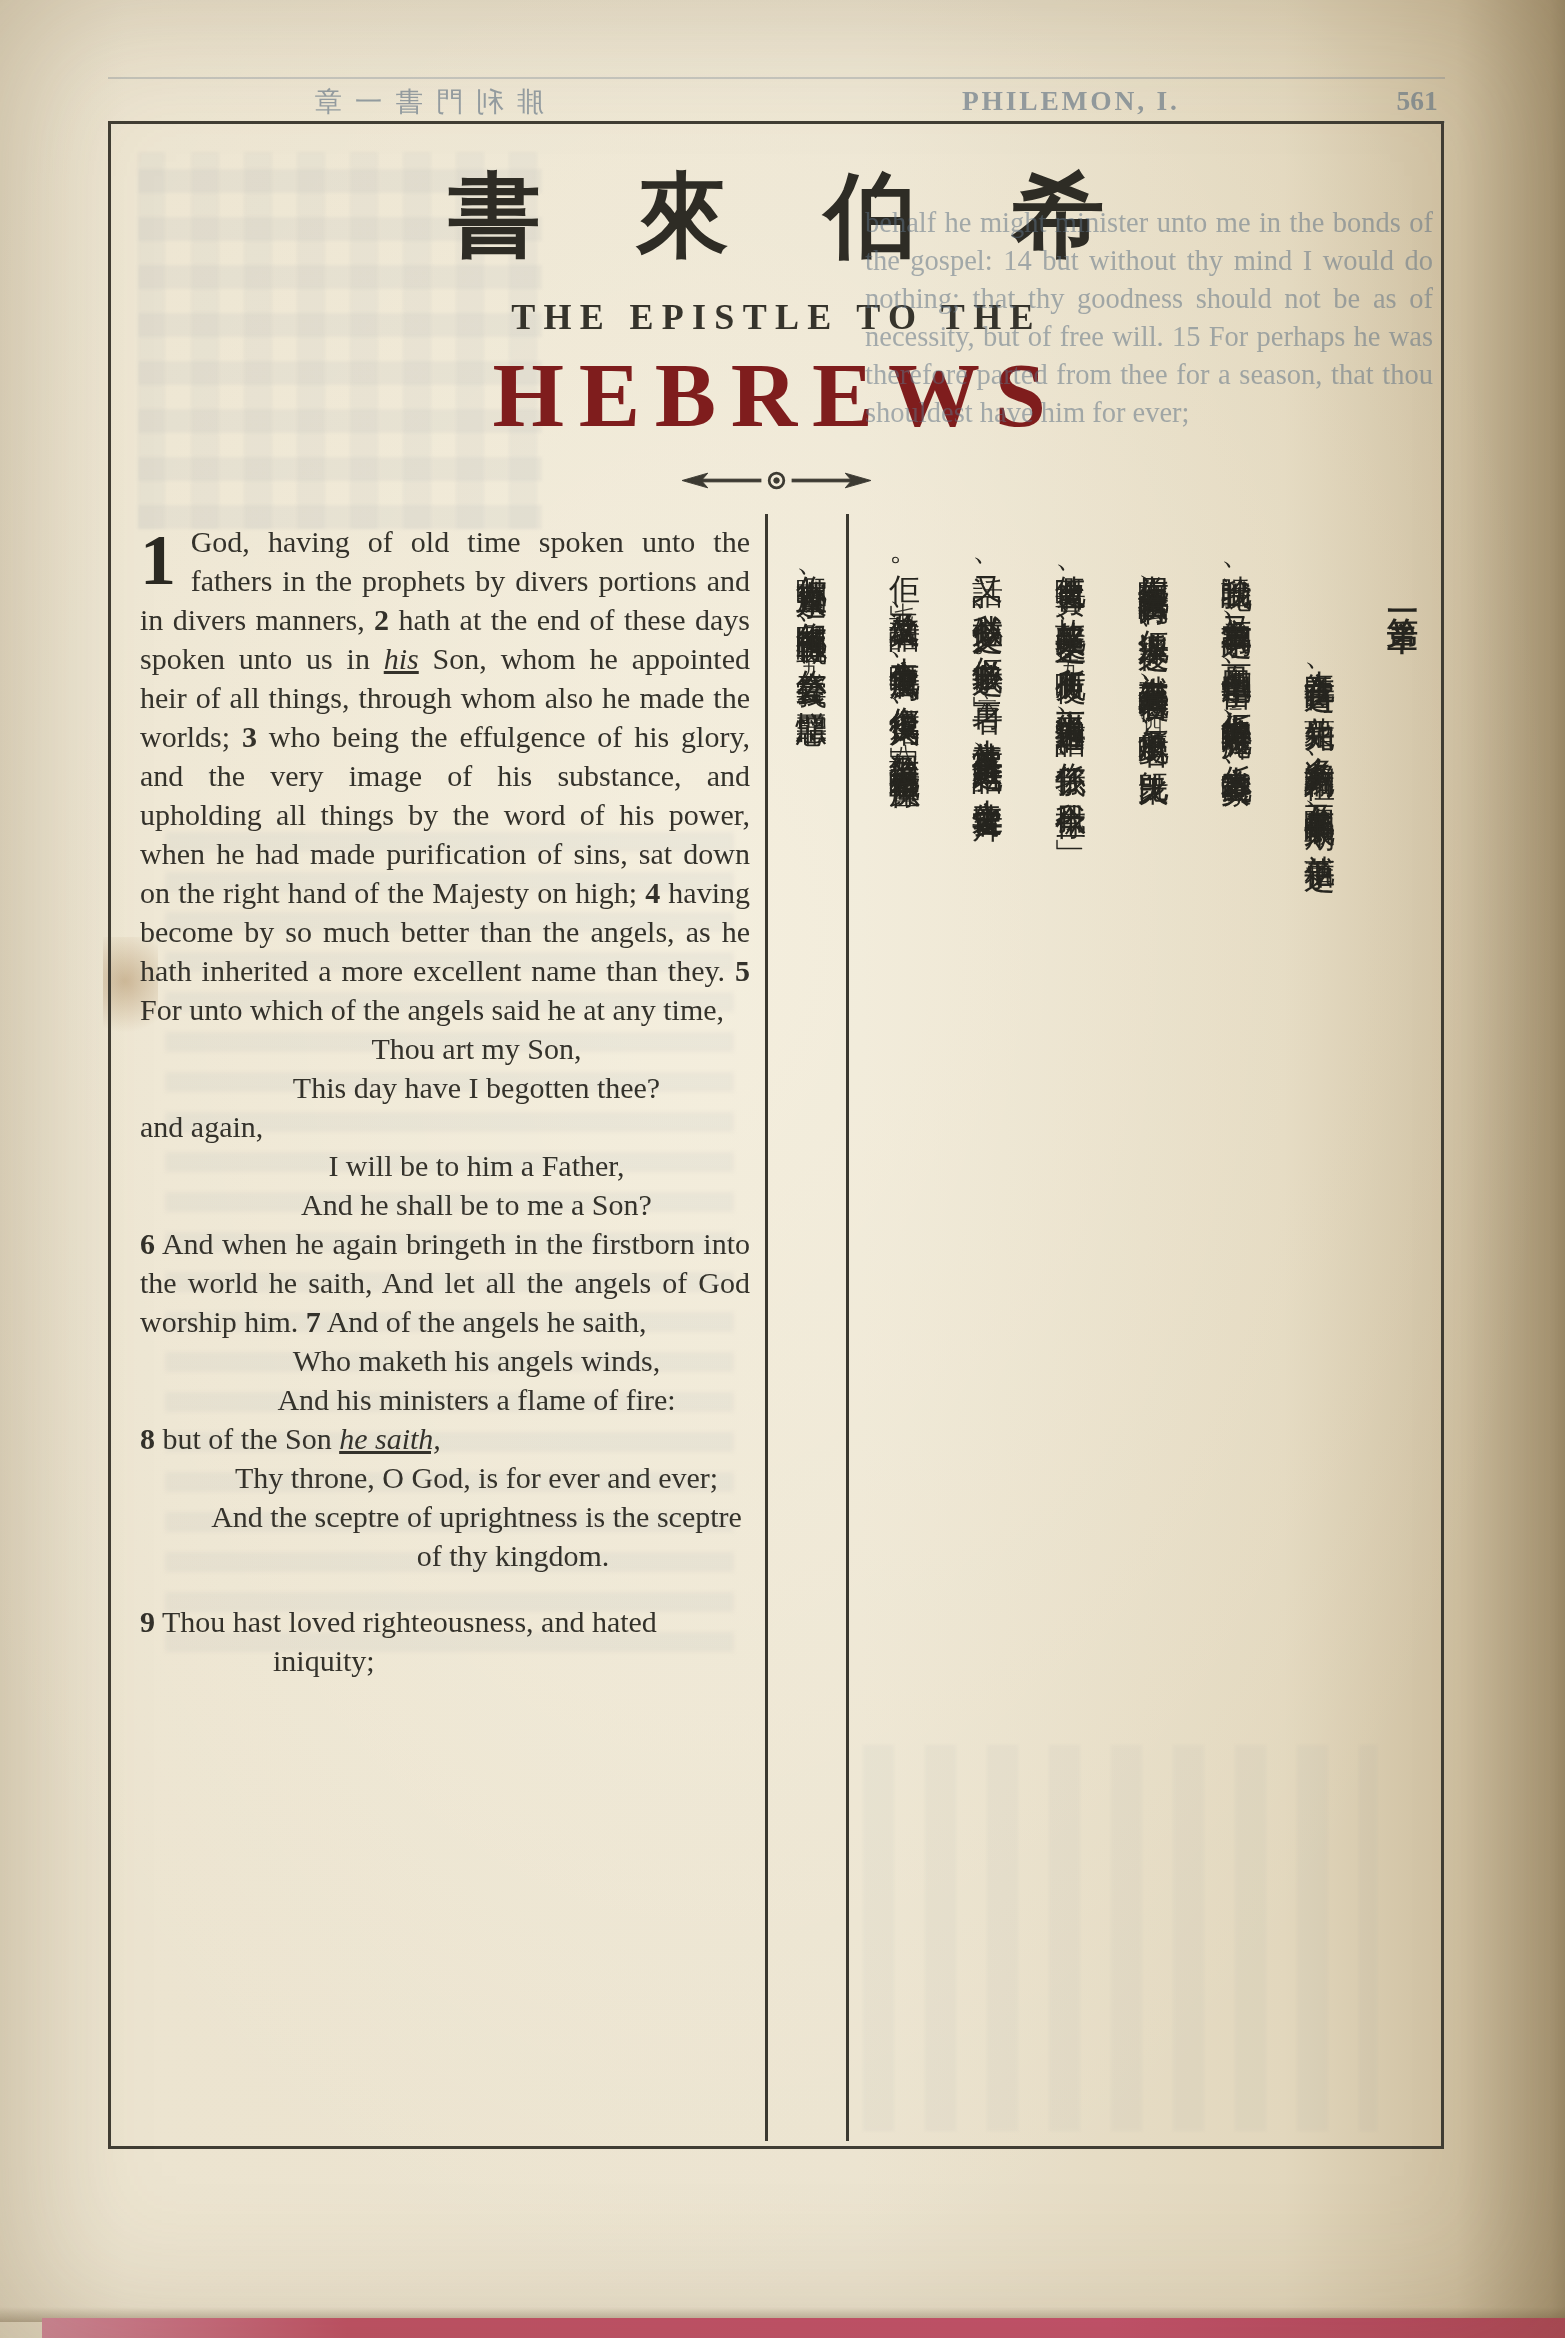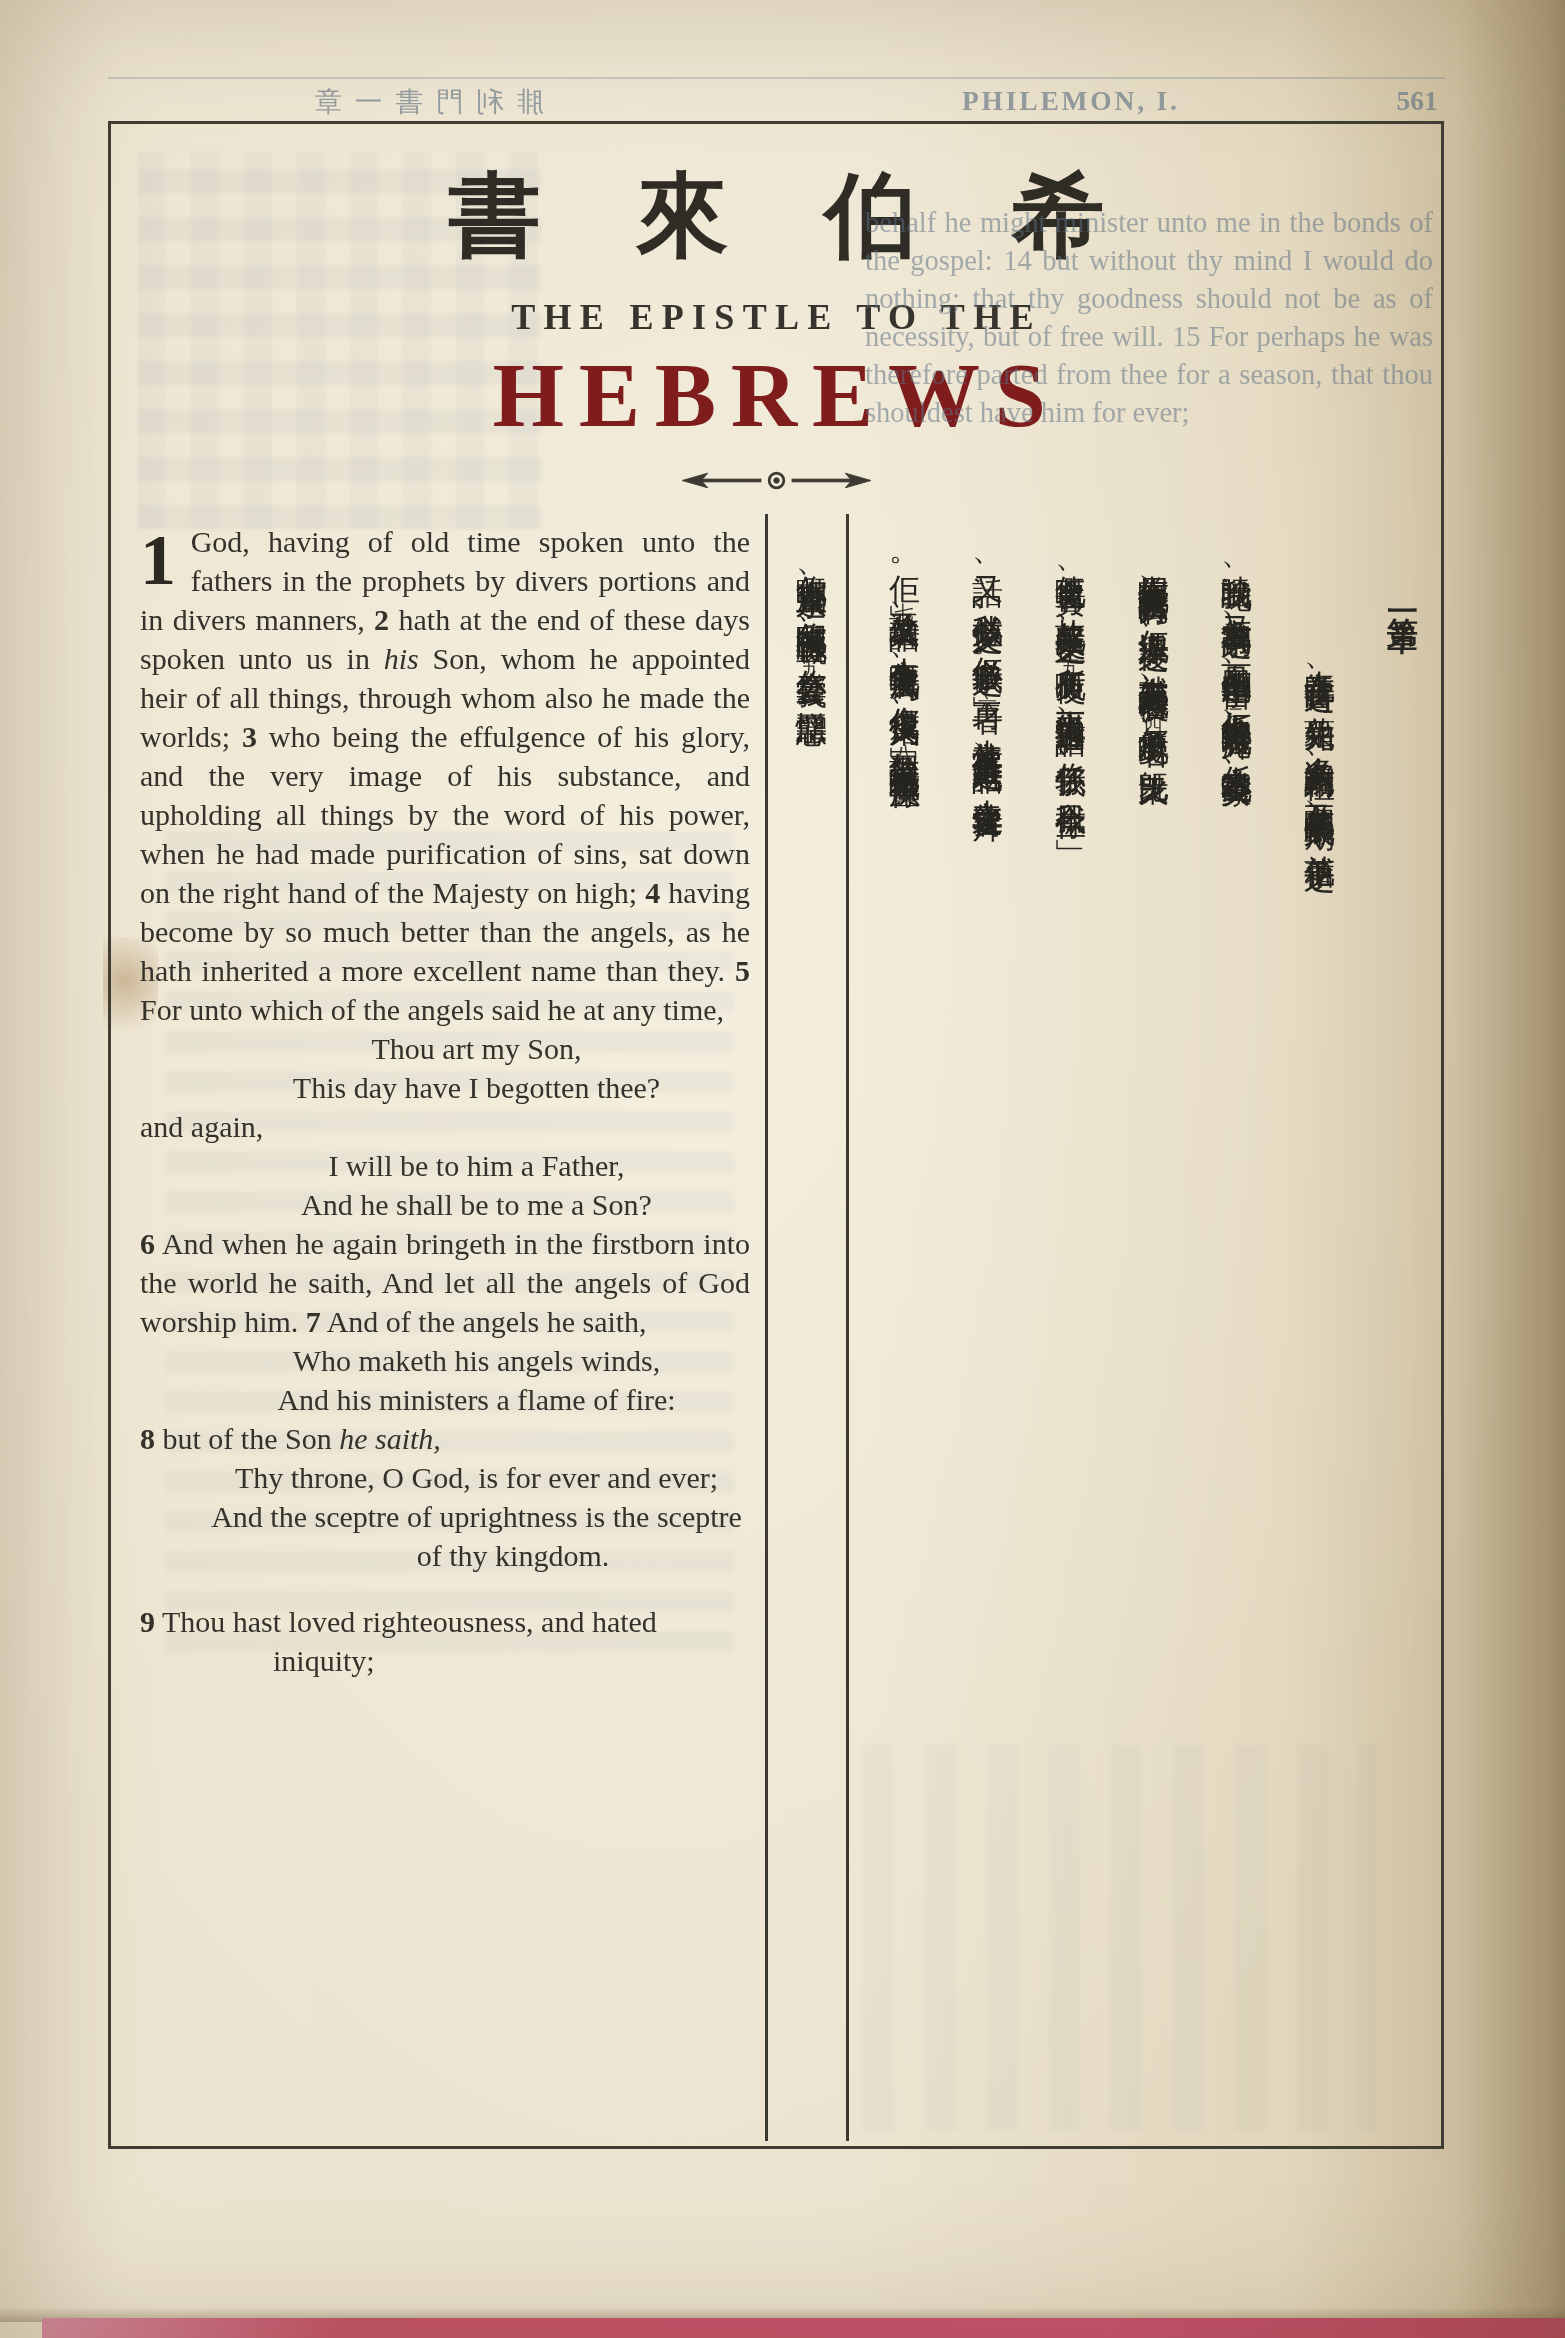--- a/index.html
+++ b/index.html
@@ -81,21 +81,21 @@
     position:absolute;left:140px;top:522px;width:610px;
     font-size:30px;line-height:39px;color:#34322b;
   }
   .english-col p{margin:0;}
   .english-col .prose{text-align:justify;}
   .english-col .flush{text-align:justify;}
   .english-col .poetry{padding-left:136px;text-indent:-73px;text-align:center;}
   .english-col .hang{padding-left:133px;text-indent:-133px;text-align:left;margin-top:27px;}
   .chapnum{float:left;font-size:72px;line-height:64px;font-weight:bold;margin:5.5px 14.7px 0 0;color:#2b2922;}
   .vnum{font-weight:bold;}
-  .it{font-style:italic;}
+  .it{font-style:italic;text-decoration:underline;}
 
   
   .zh-col7{
     position:absolute;left:777px;top:551px;width:68px;height:1598px;
     writing-mode:vertical-rl;
     font-size:31px;letter-spacing:1.8px;line-height:68px;color:#26251f;
   }
   .zh-col7 p{margin:0;}
   .zh-main{
     position:absolute;left:856px;top:551px;width:588px;height:1600px;

